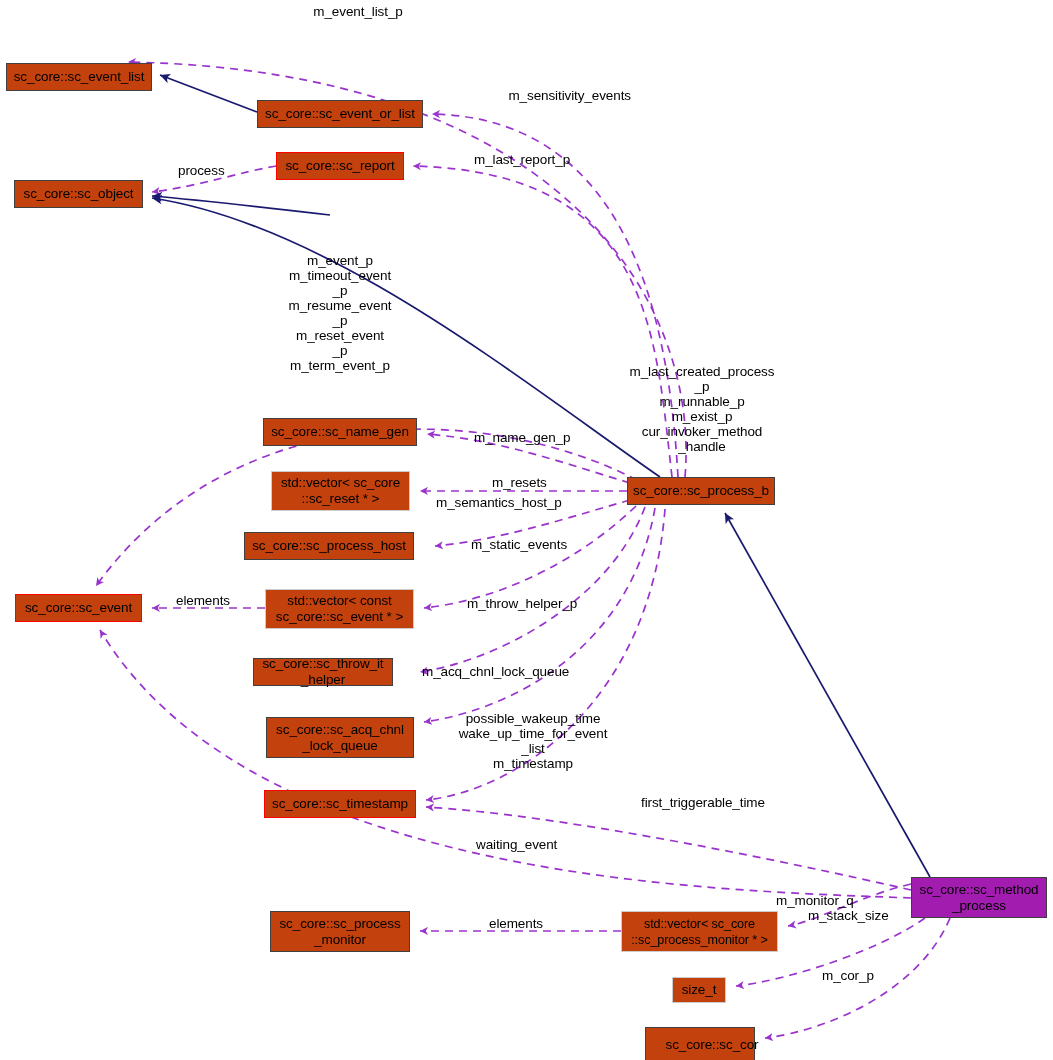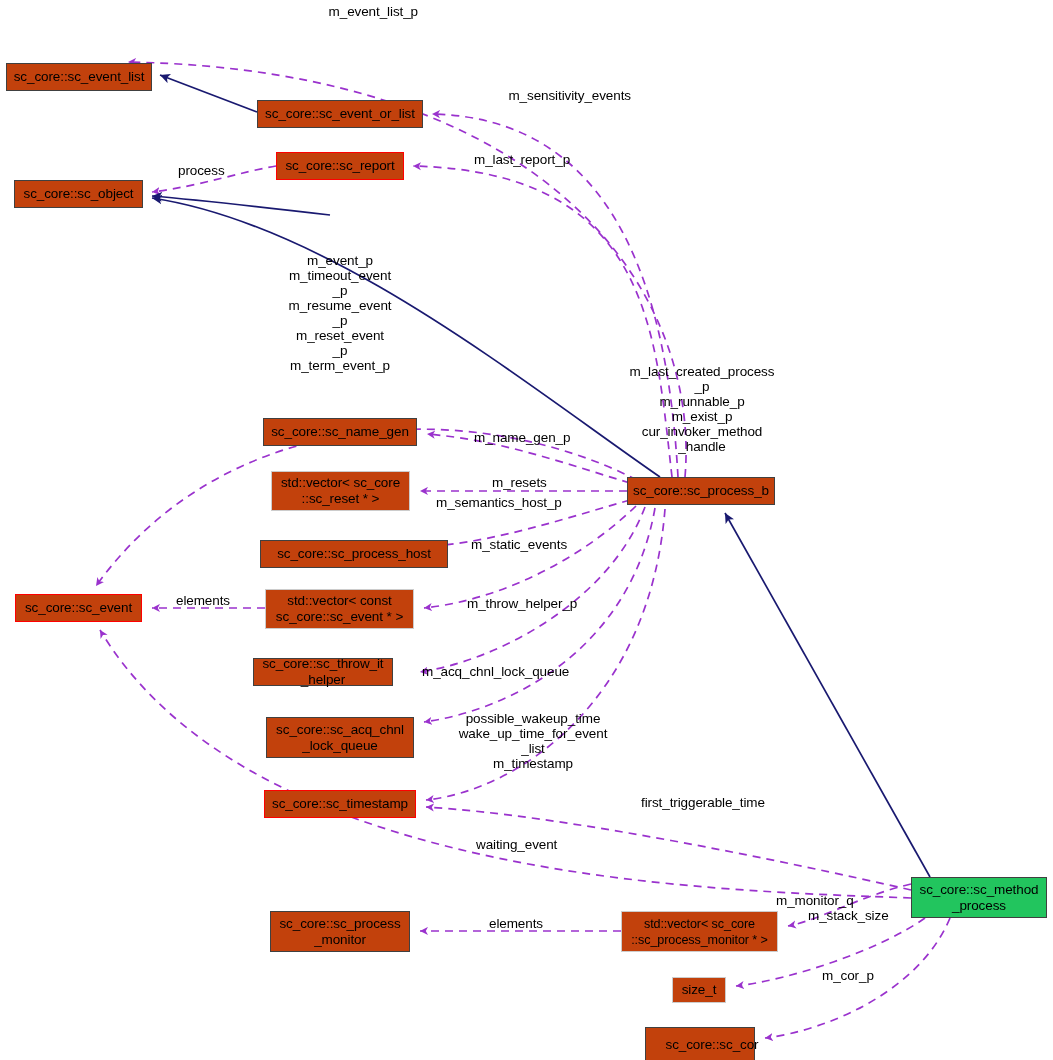--- a/index.html
+++ b/index.html
@@ -17,21 +17,21 @@
     font-size:13.5px;
     line-height:16px;
     color:#000000;
     background:#c2410c;
     white-space:pre-line;
     letter-spacing:-0.1px;
   }
   .node.solid{border:1.6px solid #404040;}
   .node.redb{border:1.6px solid #ff0000;}
   .node.lightb{border:1.4px solid #cccccc;}
-  .node.current{border:1.8px solid #404040;background:#22c55e;}
+  .node.current{border:1.8px solid #404040;background:#a21caf;}
 
   .edge-label{
     position:absolute;
     font-size:13.5px;
     line-height:15px;
     color:#000000;
     background:transparent;
     text-align:center;
     white-space:pre-line;
     letter-spacing:-0.1px;
@@ -111,21 +111,21 @@
 
   <div class="node redb" style="left:276px;top:152px;width:128px;height:28px;">sc_core::sc_report</div>
 
   <div class="node solid" style="left:14px;top:180px;width:129px;height:28px;">sc_core::sc_object</div>
 
   <div class="node solid" style="left:263px;top:418px;width:154px;height:28px;">sc_core::sc_name_gen</div>
 
   <div class="node lightb" style="left:271px;top:471px;width:139px;height:40px;">std::vector&lt; sc_core
 ::sc_reset * &gt;</div>
 
-  <div class="node solid" style="left:260px;top:532px;width:188px;height:28px;margin-top:8px;">sc_core::sc_process_host</div>
+  <div class="node solid" style="left:244px;top:532px;width:170px;height:28px;">sc_core::sc_process_host</div>
 
   <div class="node redb" style="left:15px;top:594px;width:127px;height:28px;">sc_core::sc_event</div>
 
   <div class="node lightb" style="left:265px;top:589px;width:149px;height:40px;">std::vector&lt; const
  sc_core::sc_event * &gt;</div>
 
   <div class="node solid" style="left:253px;top:658px;width:140px;height:28px;">sc_core::sc_throw_it
 _helper</div>
 
   <div class="node solid" style="left:266px;top:717px;width:148px;height:41px;">sc_core::sc_acq_chnl
@@ -141,21 +141,21 @@
   <div class="node lightb" style="left:621px;top:911px;width:157px;height:41px;font-size:12.6px;">std::vector&lt; sc_core
 ::sc_process_monitor * &gt;</div>
 
   <div class="node lightb" style="left:672px;top:977px;width:54px;height:26px;">size_t</div>
 
   <div class="node solid" style="left:645px;top:1027px;width:110px;height:36px;padding-left:24px;">sc_core::sc_cor</div>
 
   <div class="node current" style="left:911px;top:877px;width:136px;height:41px;">sc_core::sc_method
 _process</div>
 
-  <div class="edge-label" style="left:298px;top:4px;width:120px;text-align:right;">m_event_list_p</div>
+  <div class="edge-label" style="left:298px;top:4px;width:120px;text-align:center;">m_event_list_p</div>
 
   <div class="edge-label" style="left:461px;top:88px;width:170px;text-align:right;">m_sensitivity_events</div>
 
   <div class="edge-label" style="left:474px;top:152px;width:140px;text-align:left;">m_last_report_p</div>
 
   <div class="edge-label" style="left:178px;top:163px;width:70px;text-align:left;">process</div>
 
   <div class="edge-label" style="left:268px;top:253px;width:144px;text-align:center;">m_event_p
 m_timeout_event
 _p

